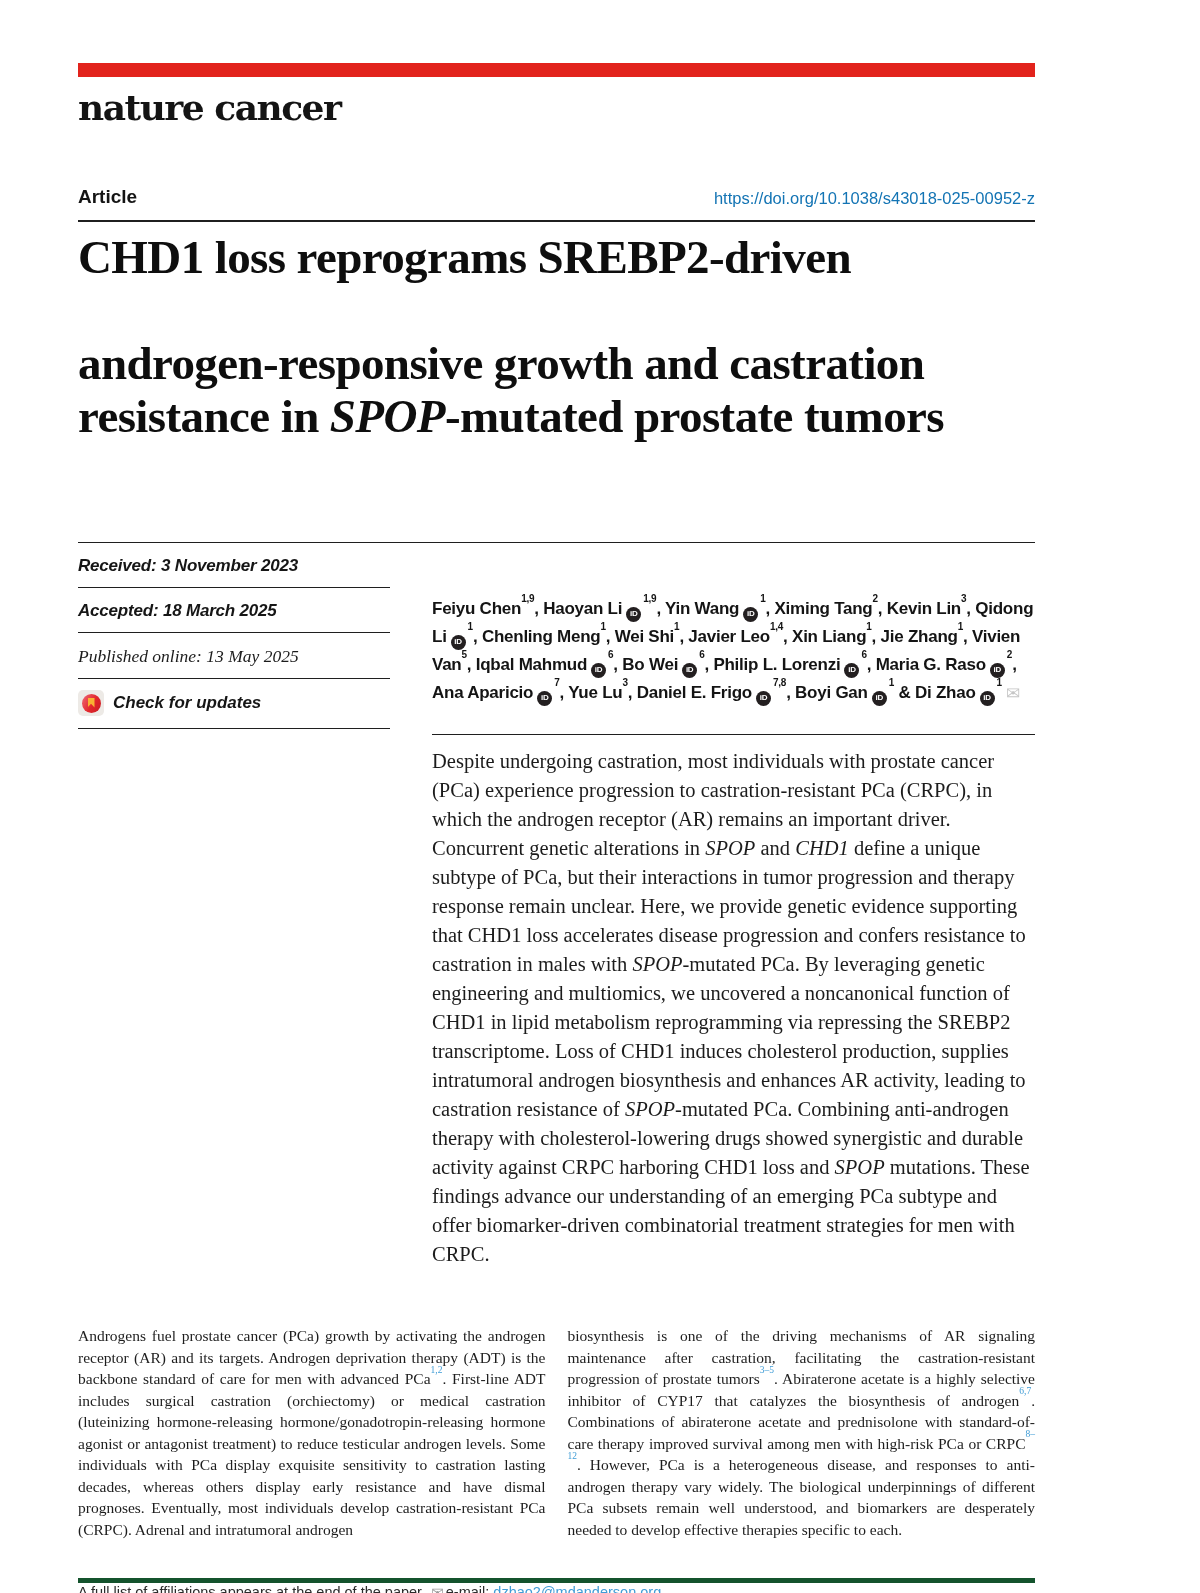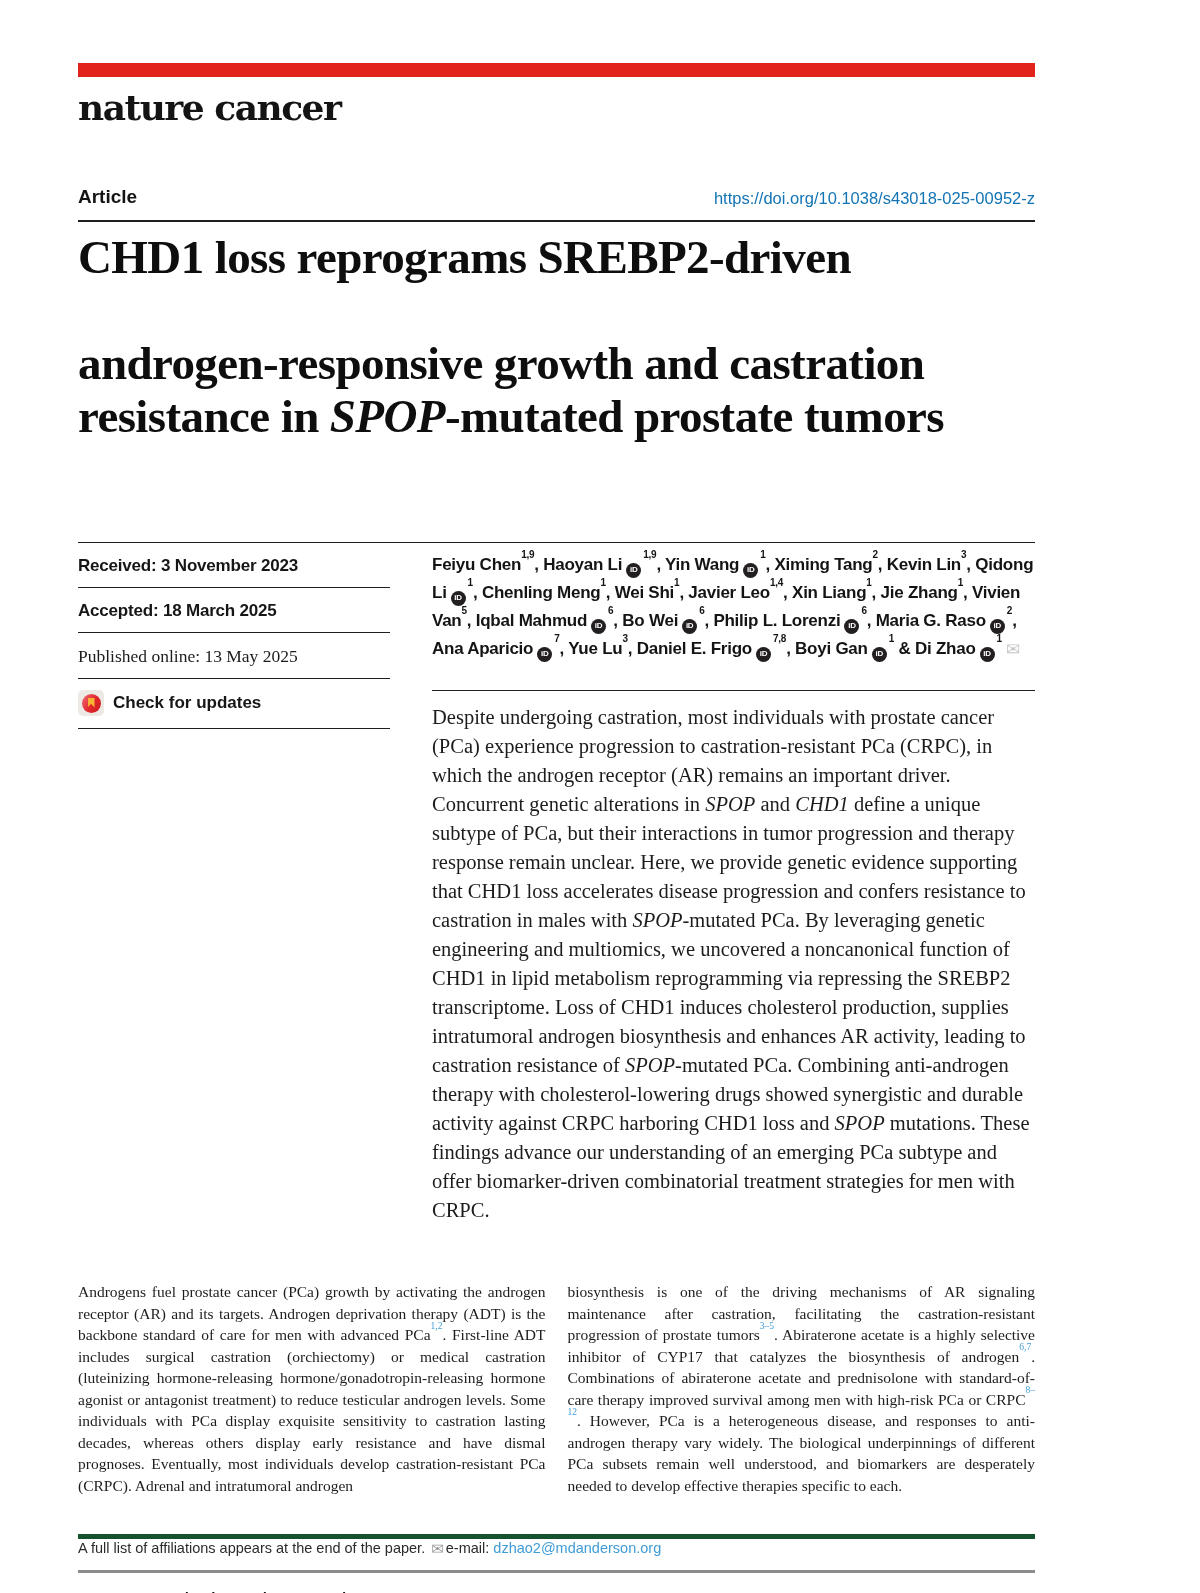--- a/index.html
+++ b/index.html
@@ -26,30 +26,30 @@
   .rule-dark { border-bottom:2px solid #1f1f1f; margin-top:12px; }
   .title {
     margin-top:9px;
     font-family:"Liberation Serif", serif;
     font-weight:700; font-size:47px; line-height:53px; letter-spacing:-0.6px;
     color:#0e0e0e;
   }
   .title .it { font-style:italic; }
 
   .meta-grid { display:flex; margin-top:99px; border-top:1.5px solid #1f1f1f; }
-  .sidebar { width:312px; flex:none; }
+  .sidebar { width:312px; flex:none;font-style:italic; }
   .side-item { border-bottom:1.5px solid #1f1f1f; padding:13px 0 11px; }
   .side-bold { font-weight:700; font-size:17px; letter-spacing:-0.2px; color:#161616; }
   .side-serif { font-family:"Liberation Serif", serif; font-size:17.5px; color:#1c1c1c; }
   .side-check { display:flex; align-items:center; gap:9px; font-weight:700; font-size:17px; color:#161616; cursor:pointer; padding:11px 0 12px; }
   .crossmark { width:26px; height:26px; background:#edeae6; border-radius:5px; display:inline-flex; align-items:center; justify-content:center; flex:none; }
   .cm-circle { width:19px; height:19px; border-radius:50%; background:linear-gradient(120deg,#ef6a78 0%,#e2262b 55%,#c81e24 100%); display:flex; align-items:center; justify-content:center; }
   .cm-mark { width:7px; height:10px; background:#f9b233; clip-path:polygon(0 0,100% 0,100% 100%,50% 62%,0 100%); margin-top:-1px; }
 
-  .right-col { margin-left:42px; flex:1; min-width:0; }
+  .right-col { margin-left:42px; flex:1; min-width:0;margin-top:44px; }
   .authors { padding-top:8px; font-weight:700; font-size:17px; line-height:28px; letter-spacing:-0.25px; color:#141414; }
   .authors sup { font-size:10px; position:relative; top:-0.55em; line-height:0; font-weight:700; }
   .abstract {
     margin-top:27px; border-top:1.5px solid #1f1f1f; padding-top:12px;
     font-family:"Liberation Serif", serif; font-size:20.5px; line-height:29px; color:#1c1c1c;
   }
   .abstract .it { font-style:italic; }
 
   .body-cols { display:flex; gap:22px; margin-top:56px; }
   .body-col {

